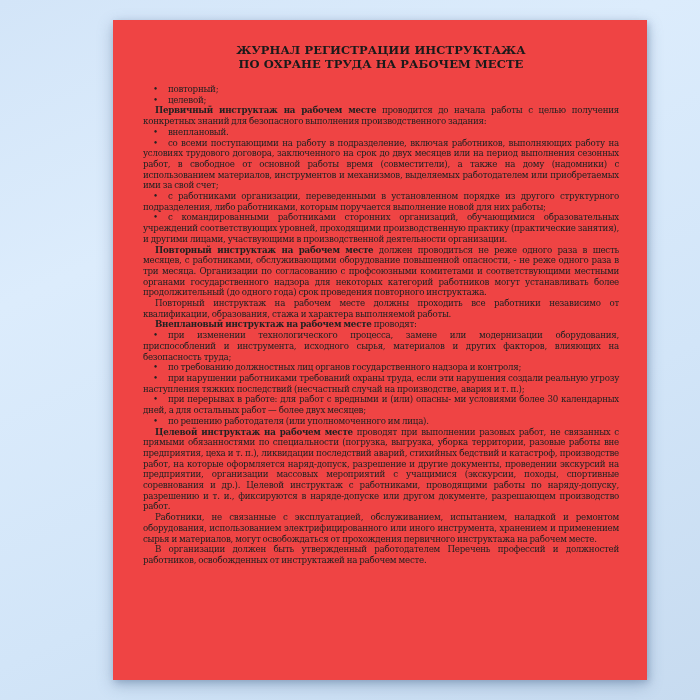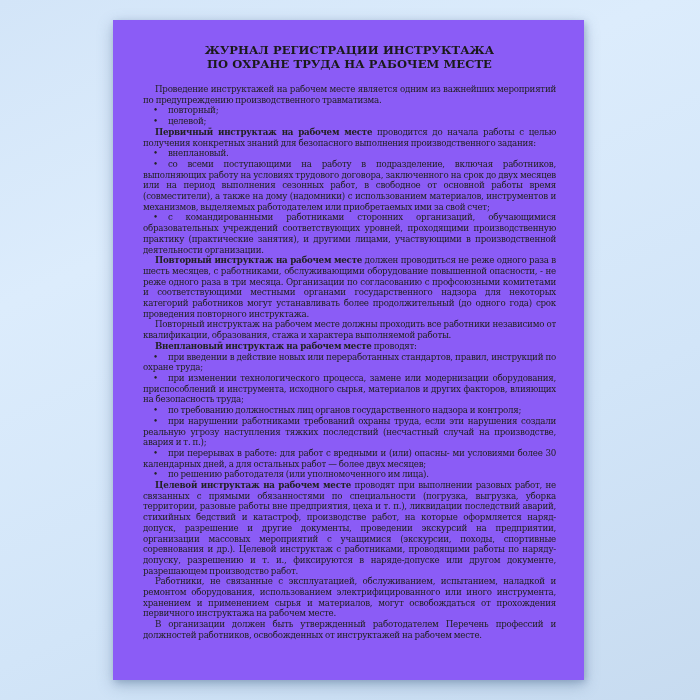--- a/index.html
+++ b/index.html
@@ -10,23 +10,23 @@
     overflow: hidden;
   }
   body {
     background: linear-gradient(155deg, #d3e5f8 0%, #dcecfc 30%, #d2e5f8 65%, #c7dbf0 100%);
     font-family: "DejaVu Serif", "Liberation Serif", serif;
   }
   .paper {
     position: absolute;
     left: 113px;
     top: 20px;
-    width: 471px;
+    width: 534px;
     height: 660px;
-    background: #8b5cf6;
+    background: #ef4444;
     box-shadow: 0 5px 14px rgba(70, 100, 140, 0.38), 2px 2px 6px rgba(70, 100, 140, 0.25);
     box-sizing: border-box;
     padding: 24px 28px 16px 30px;
     overflow: hidden;
   }
   .doc-title {
     margin: 0 0 13px 0;
     text-align: center;
     font-weight: bold;
     font-size: 11.5px;
@@ -65,31 +65,30 @@
 </style>
 </head>
 <body>
 
 <div class="paper">
   <h1 class="doc-title">
     <span class="tline">ЖУРНАЛ РЕГИСТРАЦИИ ИНСТРУКТАЖА</span>
     <span class="tline">ПО ОХРАНЕ ТРУДА НА РАБОЧЕМ МЕСТЕ</span>
   </h1>
   <div class="body-text">
-      <p class="para indent">Проведение инструктажей на рабочем месте является одним из важнейших мероприятий по предупреждению производственного травматизма.</p>
       <p class="para bullet"><span class="bm">•</span>повторный;</p>
       <p class="para bullet"><span class="bm">•</span>целевой;</p>
       <p class="para indent"><b>Первичный инструктаж на рабочем месте</b> проводится до начала работы с целью получения конкретных знаний для безопасного выполнения производственного задания:</p>
       <p class="para bullet"><span class="bm">•</span>внеплановый.</p>
       <p class="para bullet"><span class="bm">•</span>со всеми поступающими на работу в подразделение, включая работников, выполняющих работу на условиях трудового договора, заключенного на срок до двух месяцев или на период выполнения сезонных работ, в свободное от основной работы время (совместители), а также на дому (надомники) с использованием материалов, инструментов и механизмов, выделяемых работодателем или приобретаемых ими за свой счет;</p>
+      <p class="para bullet"><span class="bm">•</span>с работниками организации, переведенными в установленном порядке из другого структурного подразделения, либо работниками, которым поручается выполнение новой для них работы;</p>
       <p class="para bullet"><span class="bm">•</span>с командированными работниками сторонних организаций, обучающимися образовательных учреждений соответствующих уровней, проходящими производственную практику (практические занятия), и другими лицами, участвующими в производственной деятельности организации.</p>
       <p class="para indent"><b>Повторный инструктаж на рабочем месте</b> должен проводиться не реже одного раза в шесть месяцев, с работниками, обслуживающими оборудование повышенной опасности, - не реже одного раза в три месяца. Организации по согласованию с профсоюзными комитетами и соответствующими местными органами государственного надзора для некоторых категорий работников могут устанавливать более продолжительный (до одного года) срок проведения повторного инструктажа.</p>
       <p class="para indent">Повторный инструктаж на рабочем месте должны проходить все работники независимо от квалификации, образования, стажа и характера выполняемой работы.</p>
       <p class="para indent"><b>Внеплановый инструктаж на рабочем месте</b> проводят:</p>
-      <p class="para bullet"><span class="bm">•</span>при введении в действие новых или переработанных стандартов, правил, инструкций по охране труда;</p>
       <p class="para bullet"><span class="bm">•</span>при изменении технологического процесса, замене или модернизации оборудования, приспособлений и инструмента, исходного сырья, материалов и других факторов, влияющих на безопасность труда;</p>
       <p class="para bullet"><span class="bm">•</span>по требованию должностных лиц органов государственного надзора и контроля;</p>
       <p class="para bullet"><span class="bm">•</span>при нарушении работниками требований охраны труда, если эти нарушения создали реальную угрозу наступления тяжких последствий (несчастный случай на производстве, авария и т. п.);</p>
       <p class="para bullet"><span class="bm">•</span>при перерывах в работе: для работ с вредными и (или) опасны- ми условиями более 30 календарных дней, а для остальных работ — более двух месяцев;</p>
       <p class="para bullet"><span class="bm">•</span>по решению работодателя (или уполномоченного им лица).</p>
       <p class="para indent"><b>Целевой инструктаж на рабочем месте</b> проводят при выполнении разовых работ, не связанных с прямыми обязанностями по специальности (погрузка, выгрузка, уборка территории, разовые работы вне предприятия, цеха и т. п.), ликвидации последствий аварий, стихийных бедствий и катастроф, производстве работ, на которые оформляется наряд-допуск, разрешение и другие документы, проведении экскурсий на предприятии, организации массовых мероприятий с учащимися (экскурсии, походы, спортивные соревнования и др.). Целевой инструктаж с работниками, проводящими работы по наряду-допуску, разрешению и т. и., фиксируются в наряде-допуске или другом документе, разрешающем производство работ.</p>
       <p class="para indent">Работники, не связанные с эксплуатацией, обслуживанием, испытанием, наладкой и ремонтом оборудования, использованием электрифицированного или иного инструмента, хранением и применением сырья и материалов, могут освобождаться от прохождения первичного инструктажа на рабочем месте.</p>
       <p class="para indent">В организации должен быть утвержденный работодателем Перечень профессий и должностей работников, освобожденных от инструктажей на рабочем месте.</p>
     </div>
 </div>

